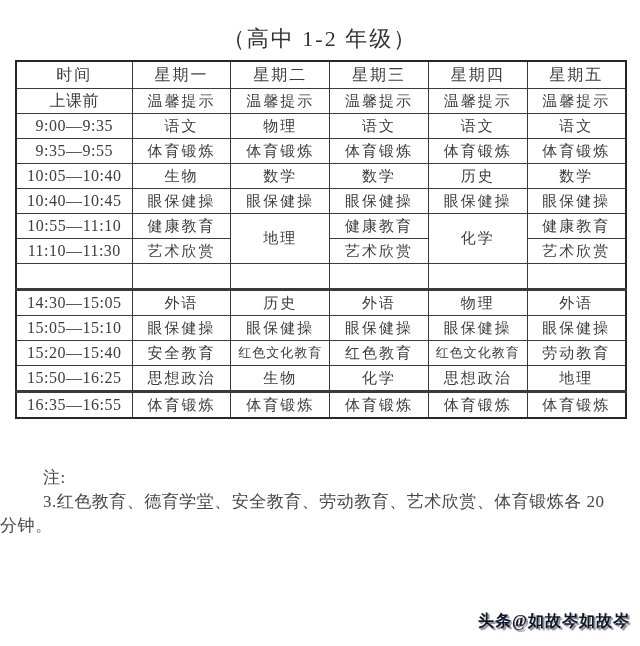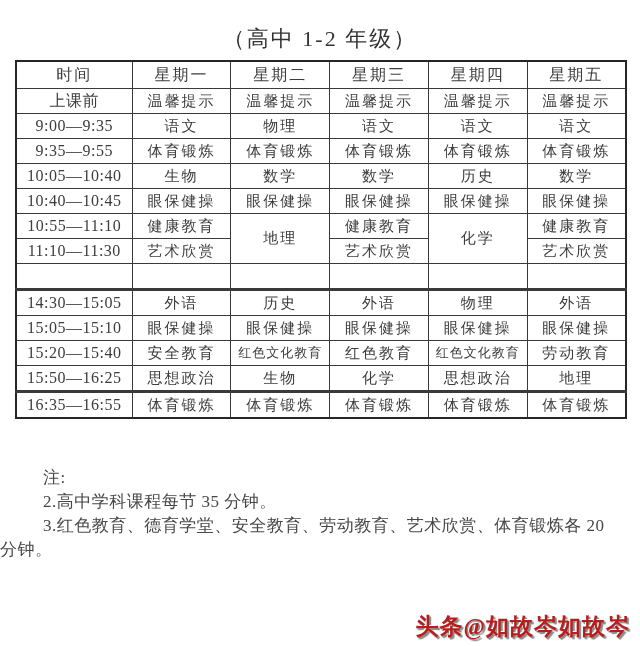--- a/index.html
+++ b/index.html
@@ -59,24 +59,24 @@
     color:#474747;
     letter-spacing:0.5px;
   }
   .notes p{
     margin:0;
     text-indent:43px;
   }
   .watermark{
     position:absolute;
     top:611px;right:10px;
-    font-size:23px;
+    font-size:16px;
     font-weight:bold;
     letter-spacing:1px;
-    color:#b91c1c;
+    color:#0f172a;
     text-shadow:-1px -1px 0 #ffffff, 2px 2px 1px #8a8a8a, 1px 1px 1px #9a9a9a;
   }
 </style>
 </head>
 <body>
 
 <div class="page-title">（高中 1-2 年级）</div>
 
 <table class="timetable">
   <colgroup>
@@ -198,17 +198,16 @@
       <td>体育锻炼</td>
       <td>体育锻炼</td>
       <td>体育锻炼</td>
       <td>体育锻炼</td>
     </tr>
   </tbody>
 </table>
 
 <div class="notes">
   <p>注:</p>
-  <p>2.高中学科课程每节 35 分钟。</p>
   <p>3.红色教育、德育学堂、安全教育、劳动教育、艺术欣赏、体育锻炼各 20 分钟。</p>
 </div>
 
 <div class="watermark">头条@如故岑如故岑</div>
 
 </body></html>

